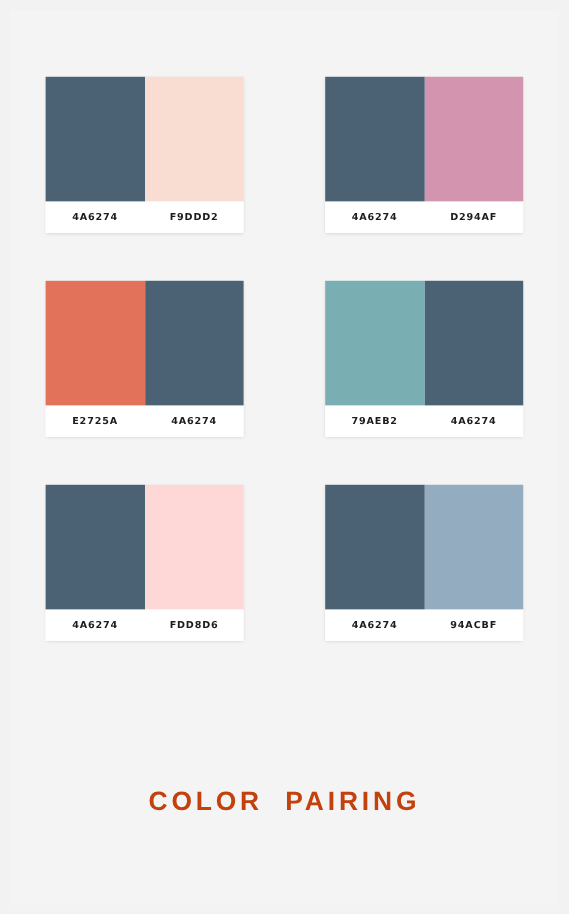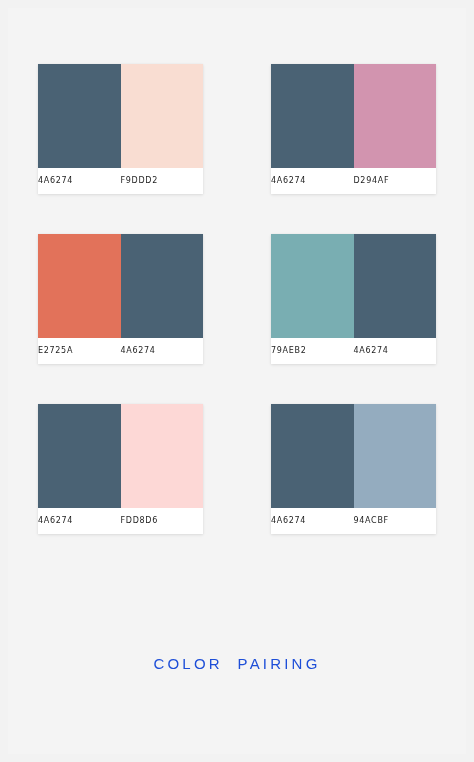--- a/index.html
+++ b/index.html
@@ -58,41 +58,41 @@
     height: 104px;
   }
   .label-strip {
     flex: 1 1 auto;
     display: flex;
     align-items: center;
     background: #ffffff;
   }
   .hex-label {
     flex: 1 1 50%;
-    text-align: left;
+    text-align: center;
     font-family: "DejaVu Sans", sans-serif;
     font-size: 8px;
-    font-weight: normal;
+    font-weight: bold;
     letter-spacing: 0.7px;
     color: #1c1c1c;
     line-height: 1;
   }
   .footer {
     position: absolute;
     left: 0;
     right: 0;
     top: 655px;
     text-align: center;
   }
   .footer-title {
     font-family: "Liberation Sans", sans-serif;
-    font-size: 15px;
-    font-weight: 400;
+    font-size: 22px;
+    font-weight: 700;
     letter-spacing: 3.2px;
-    color: #1d4ed8;
+    color: #c2410c;
     white-space: pre;
   }
   .footer-credit {
     margin-top: 28px;
     font-family: "DejaVu Sans", sans-serif;
     font-size: 8.5px;
     font-weight: bold;
     letter-spacing: 0.9px;
     color: #3a3a3a;
     white-space: pre;

